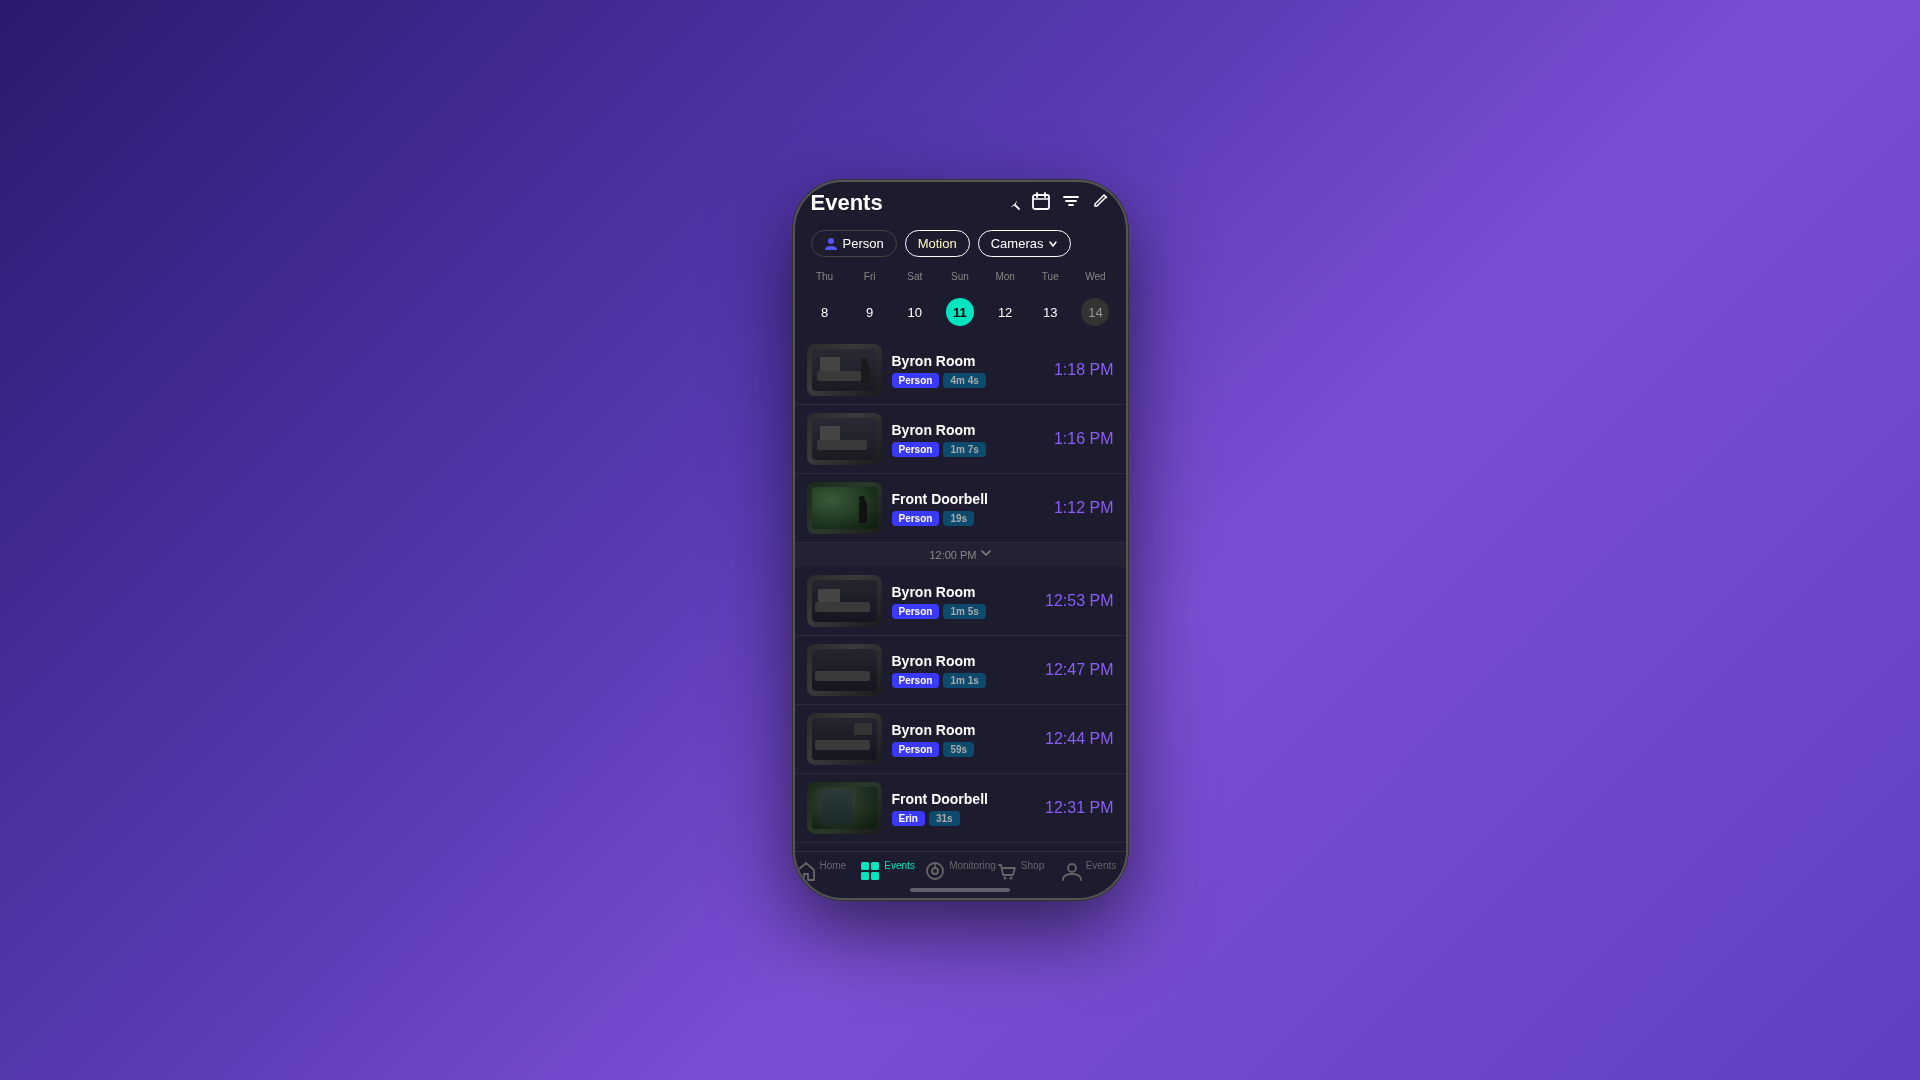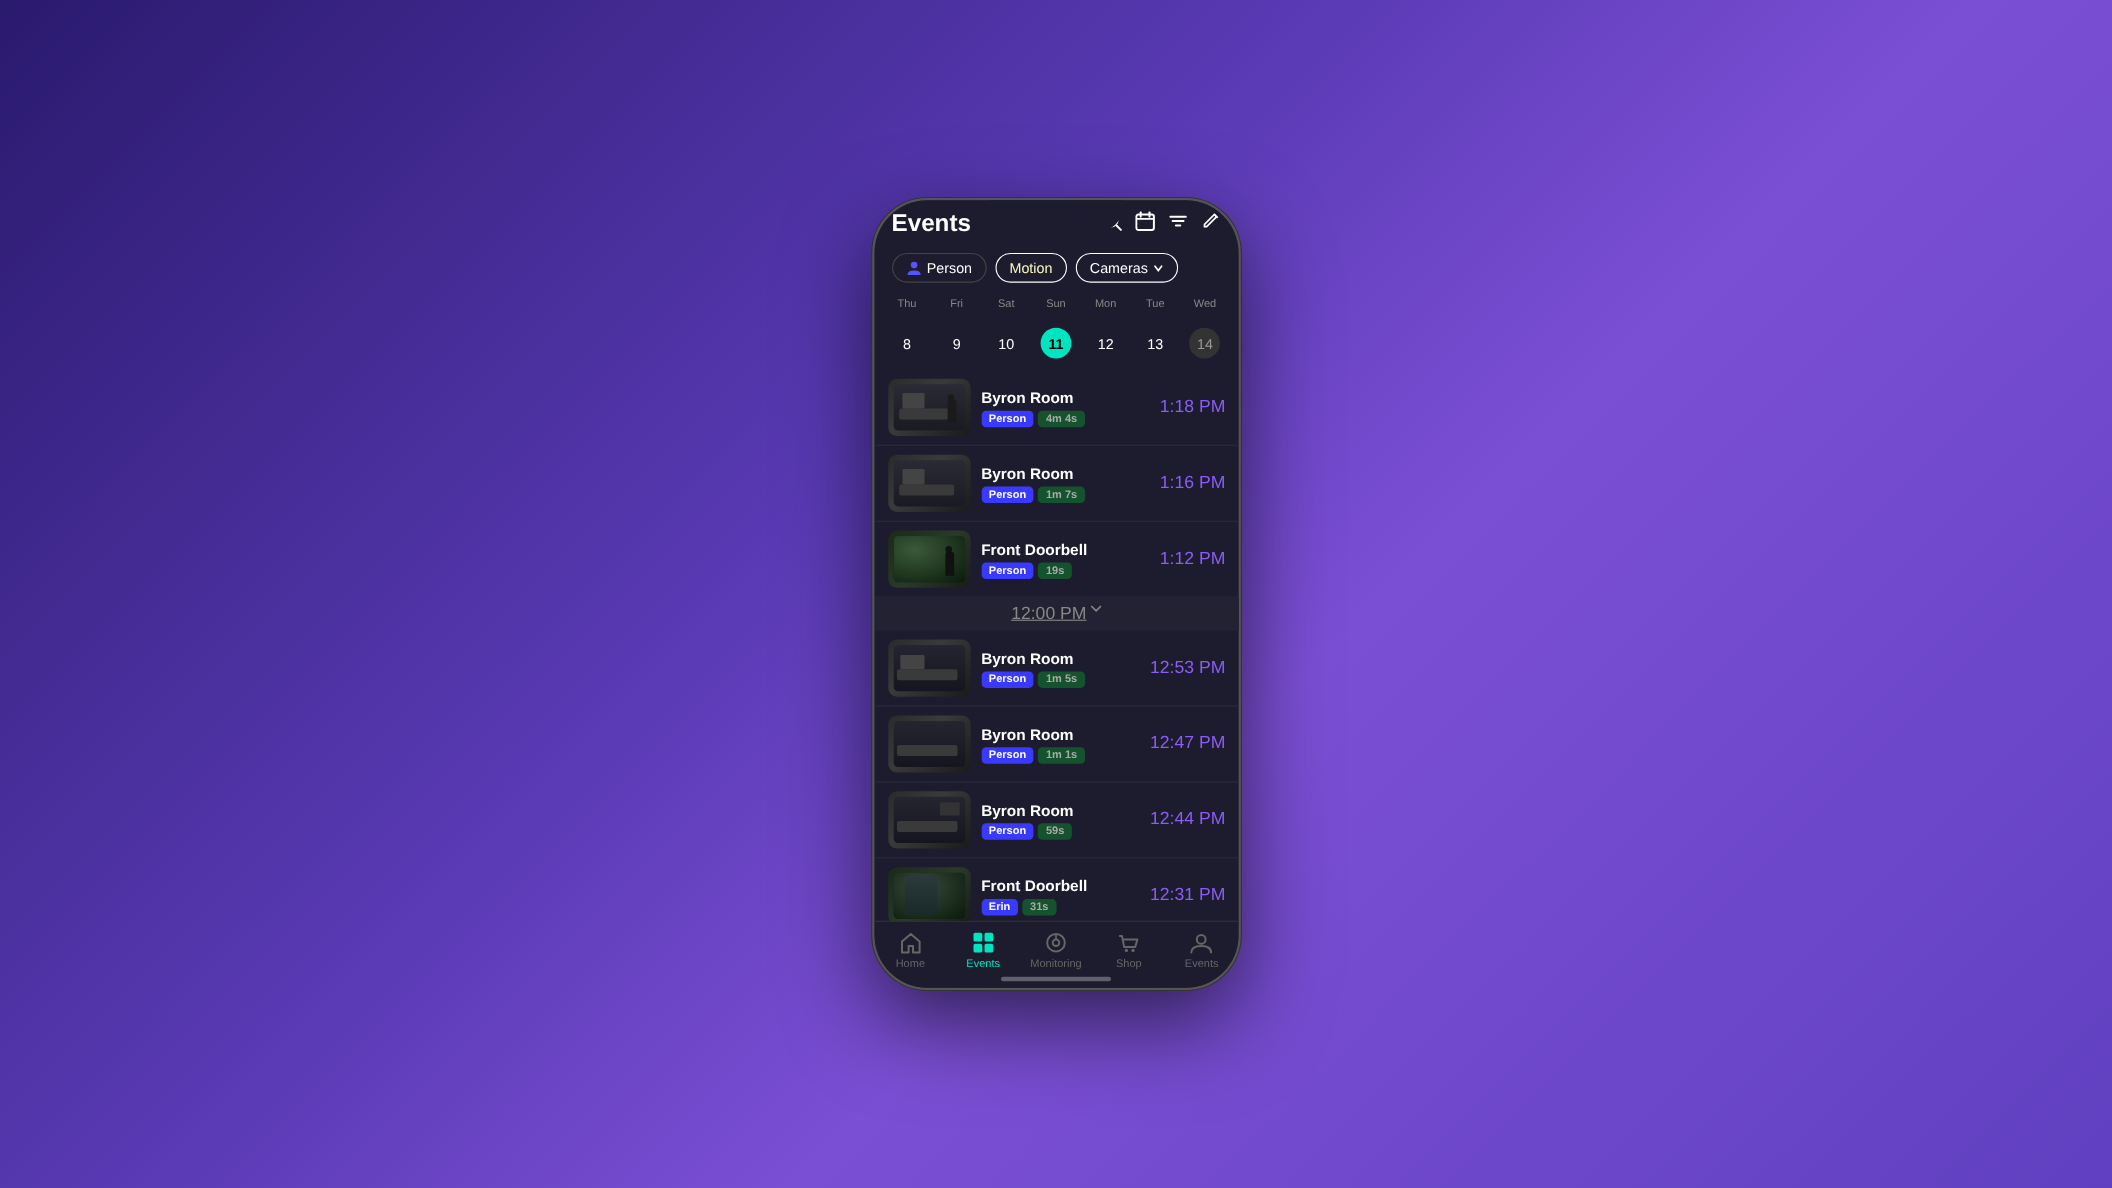--- a/index.html
+++ b/index.html
@@ -219,55 +219,54 @@
       gap: 4px;
     }
     .tag {
       padding: 2px 7px;
       border-radius: 4px;
       font-size: 10px;
       font-weight: 600;
     }
     .tag.person { background: #3a3aff; color: #fff; }
     .tag.erin { background: #3a3aff; color: #fff; }
-    .tag.duration { background: #14532d; color: #aaa; }
+    .tag.duration { background: #0c4a6e; color: #aaa; }
     .event-time {
       font-size: 16px;
       color: #8b5cf6;
       flex-shrink: 0;
     }
     
     .time-divider {
       display: flex;
       align-items: center;
       justify-content: center;
       padding: 6px 12px;
       background: #222233;
     }
     .time-divider-text {
-      font-size: 16px;
+      font-size: 11px;
       color: #888;
       display: flex;
       align-items: flex-start;
       gap: 4px;
-      text-decoration: underline;
     }
     
     .bottom-nav {
       background: #1c1c2e;
       border-top: 1px solid #333;
       display: flex;
       padding: 8px 0 16px;
       flex-shrink: 0;
     }
     .nav-item {
       flex: 1;
       display: flex;
-      flex-direction: column;
-      align-items: center;
+      flex-direction: row;
+      align-items: flex-start;
       gap: 3px;
       cursor: pointer;
     }
     .nav-icon {
       font-size: 20px;
       color: #666;
     }
     .nav-icon.active { color: #00e5c0; }
     .nav-label {
       font-size: 10px;

